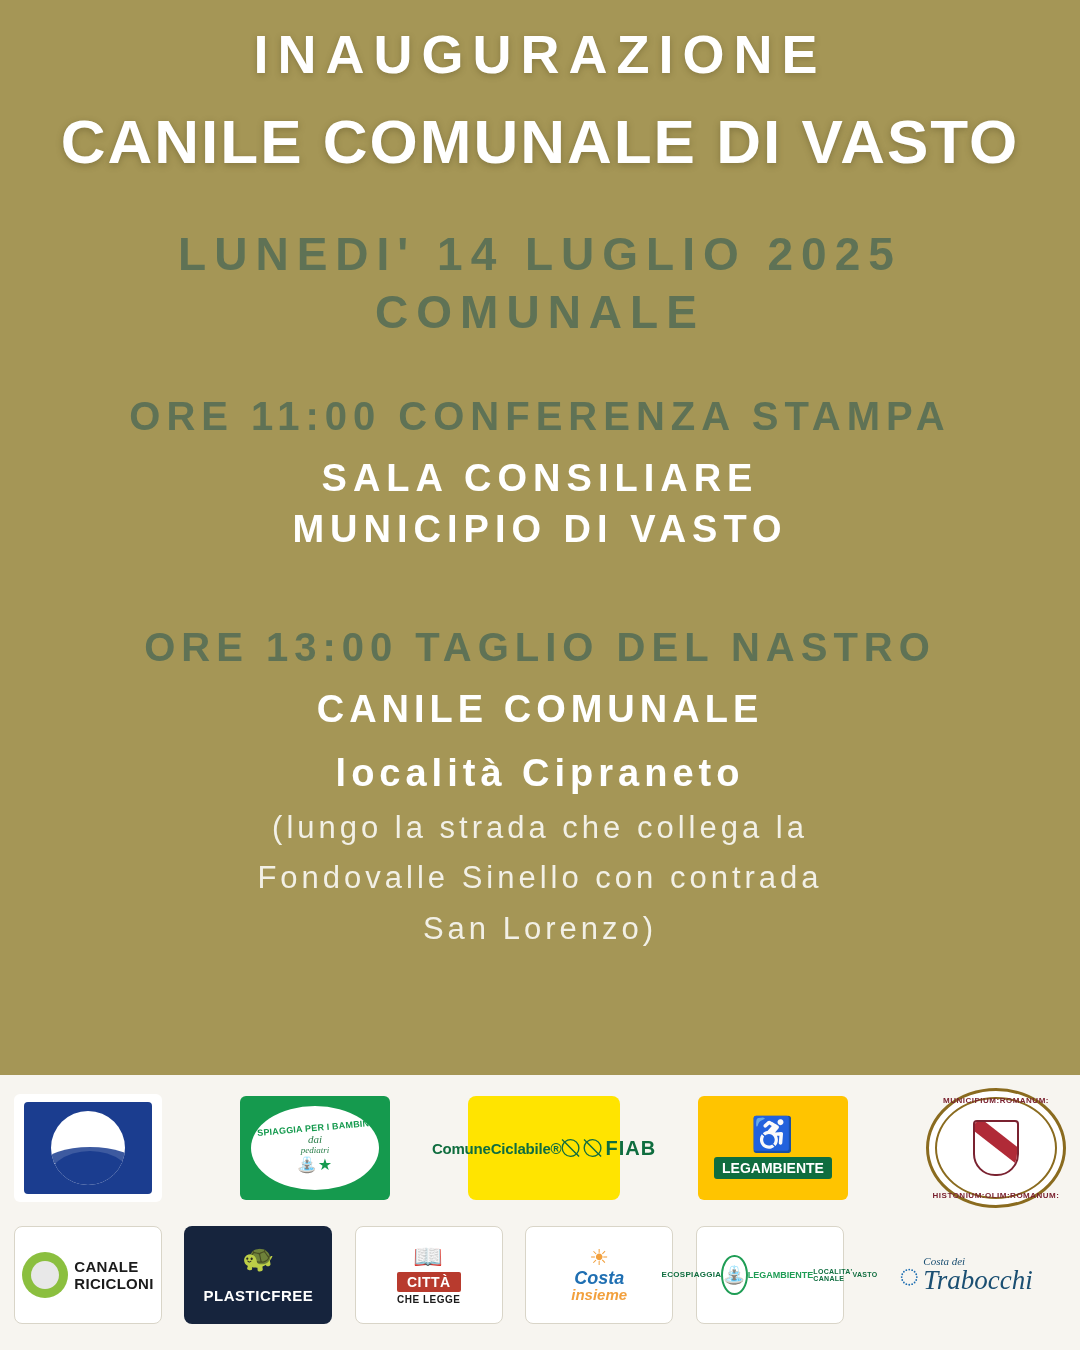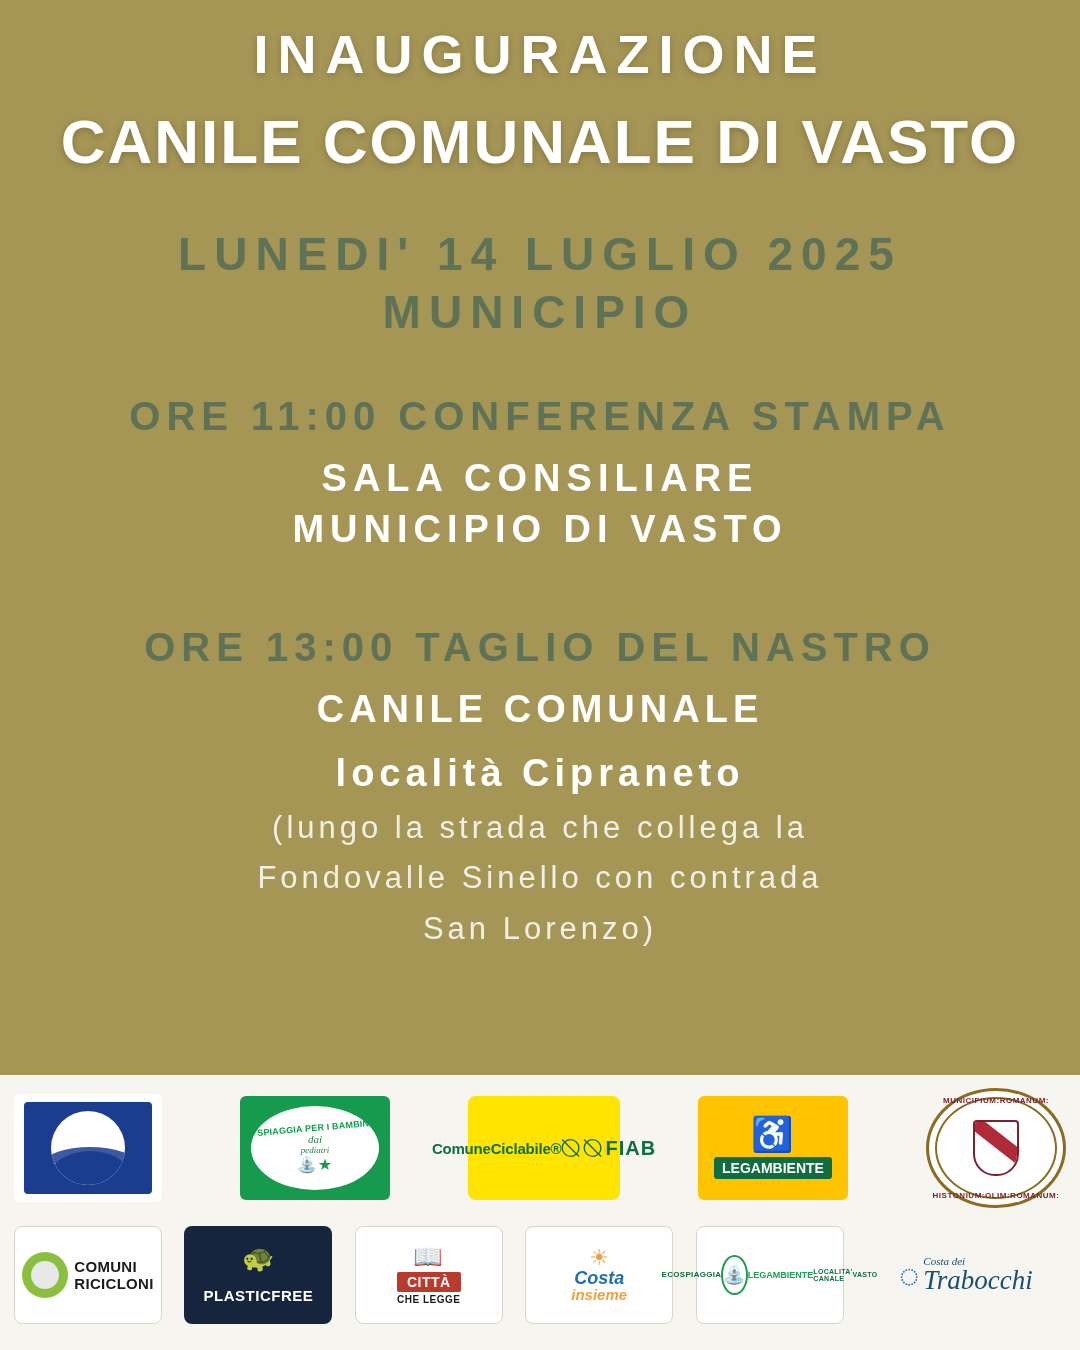--- a/index.html
+++ b/index.html
@@ -276,21 +276,21 @@
 </head>
 <body>
 
 <div class="poster">
 
   <div class="content">
     <div class="title-1">INAUGURAZIONE</div>
     <div class="title-2">CANILE COMUNALE DI VASTO</div>
 
     <div class="subtitle">LUNEDI' 14 LUGLIO 2025</div>
-    <div class="subtitle-2">MUNICIPIO</div>
+    <div class="subtitle-2">COMUNALE</div>
 
     <div class="sec-head">ORE 11:00 CONFERENZA STAMPA</div>
     <div class="sec-line-white">SALA CONSILIARE</div>
     <div class="sec-line-white tight">MUNICIPIO DI VASTO</div>
 
     <div class="sec-head second">ORE 13:00 TAGLIO DEL NASTRO</div>
     <div class="place-line">CANILE COMUNALE</div>
     <div class="place-line">località Cipraneto</div>
     <div class="note">(lungo la strada che collega la</div>
     <div class="note">Fondovalle Sinello con contrada</div>
@@ -349,21 +349,21 @@
         </div>
       </div>
 
     </div>
 
     <div class="logo-row">
 
       <div class="card ricicloni">
         <div class="globe"></div>
         <div class="txt">
-          <div class="t1">COMUNI</div>
+          <div class="t1">CANALE</div>
           <div class="t2">RICICLONI</div>
         </div>
       </div>
 
       <div class="plasticfree">
         <div class="turtle">🐢</div>
         <div class="t">PLASTICFREE</div>
       </div>
 
       <div class="card cittalegge">

